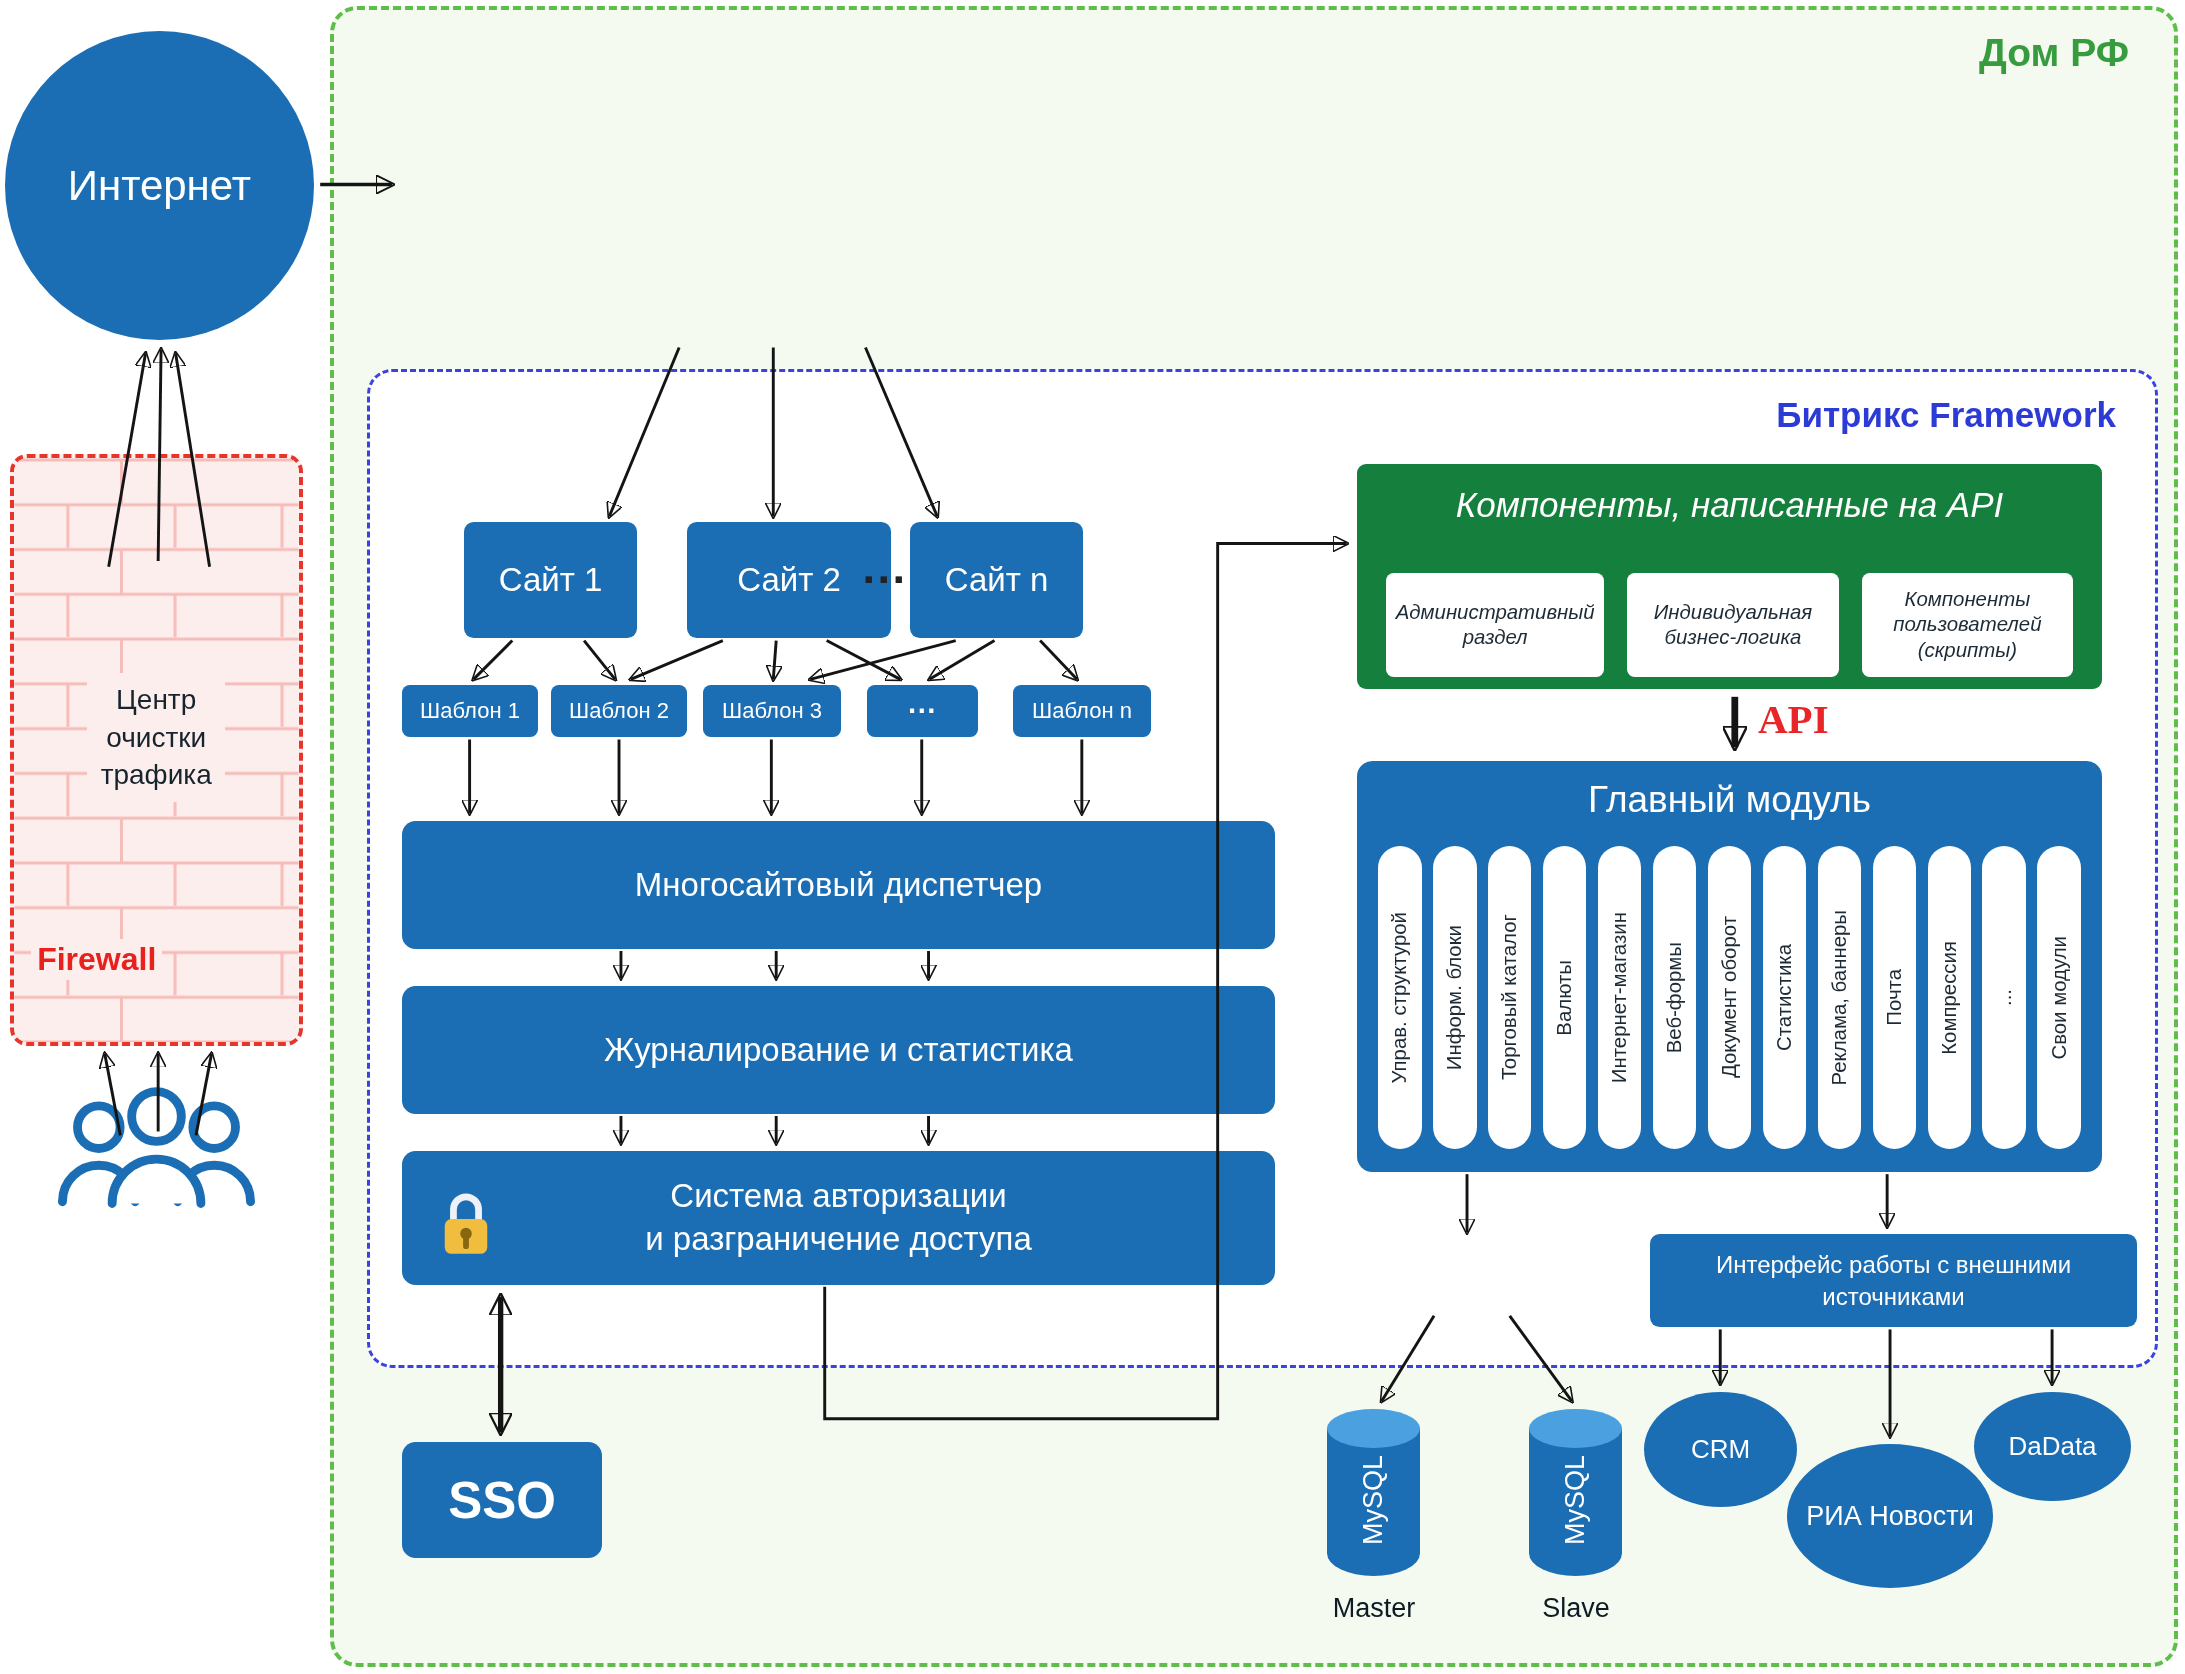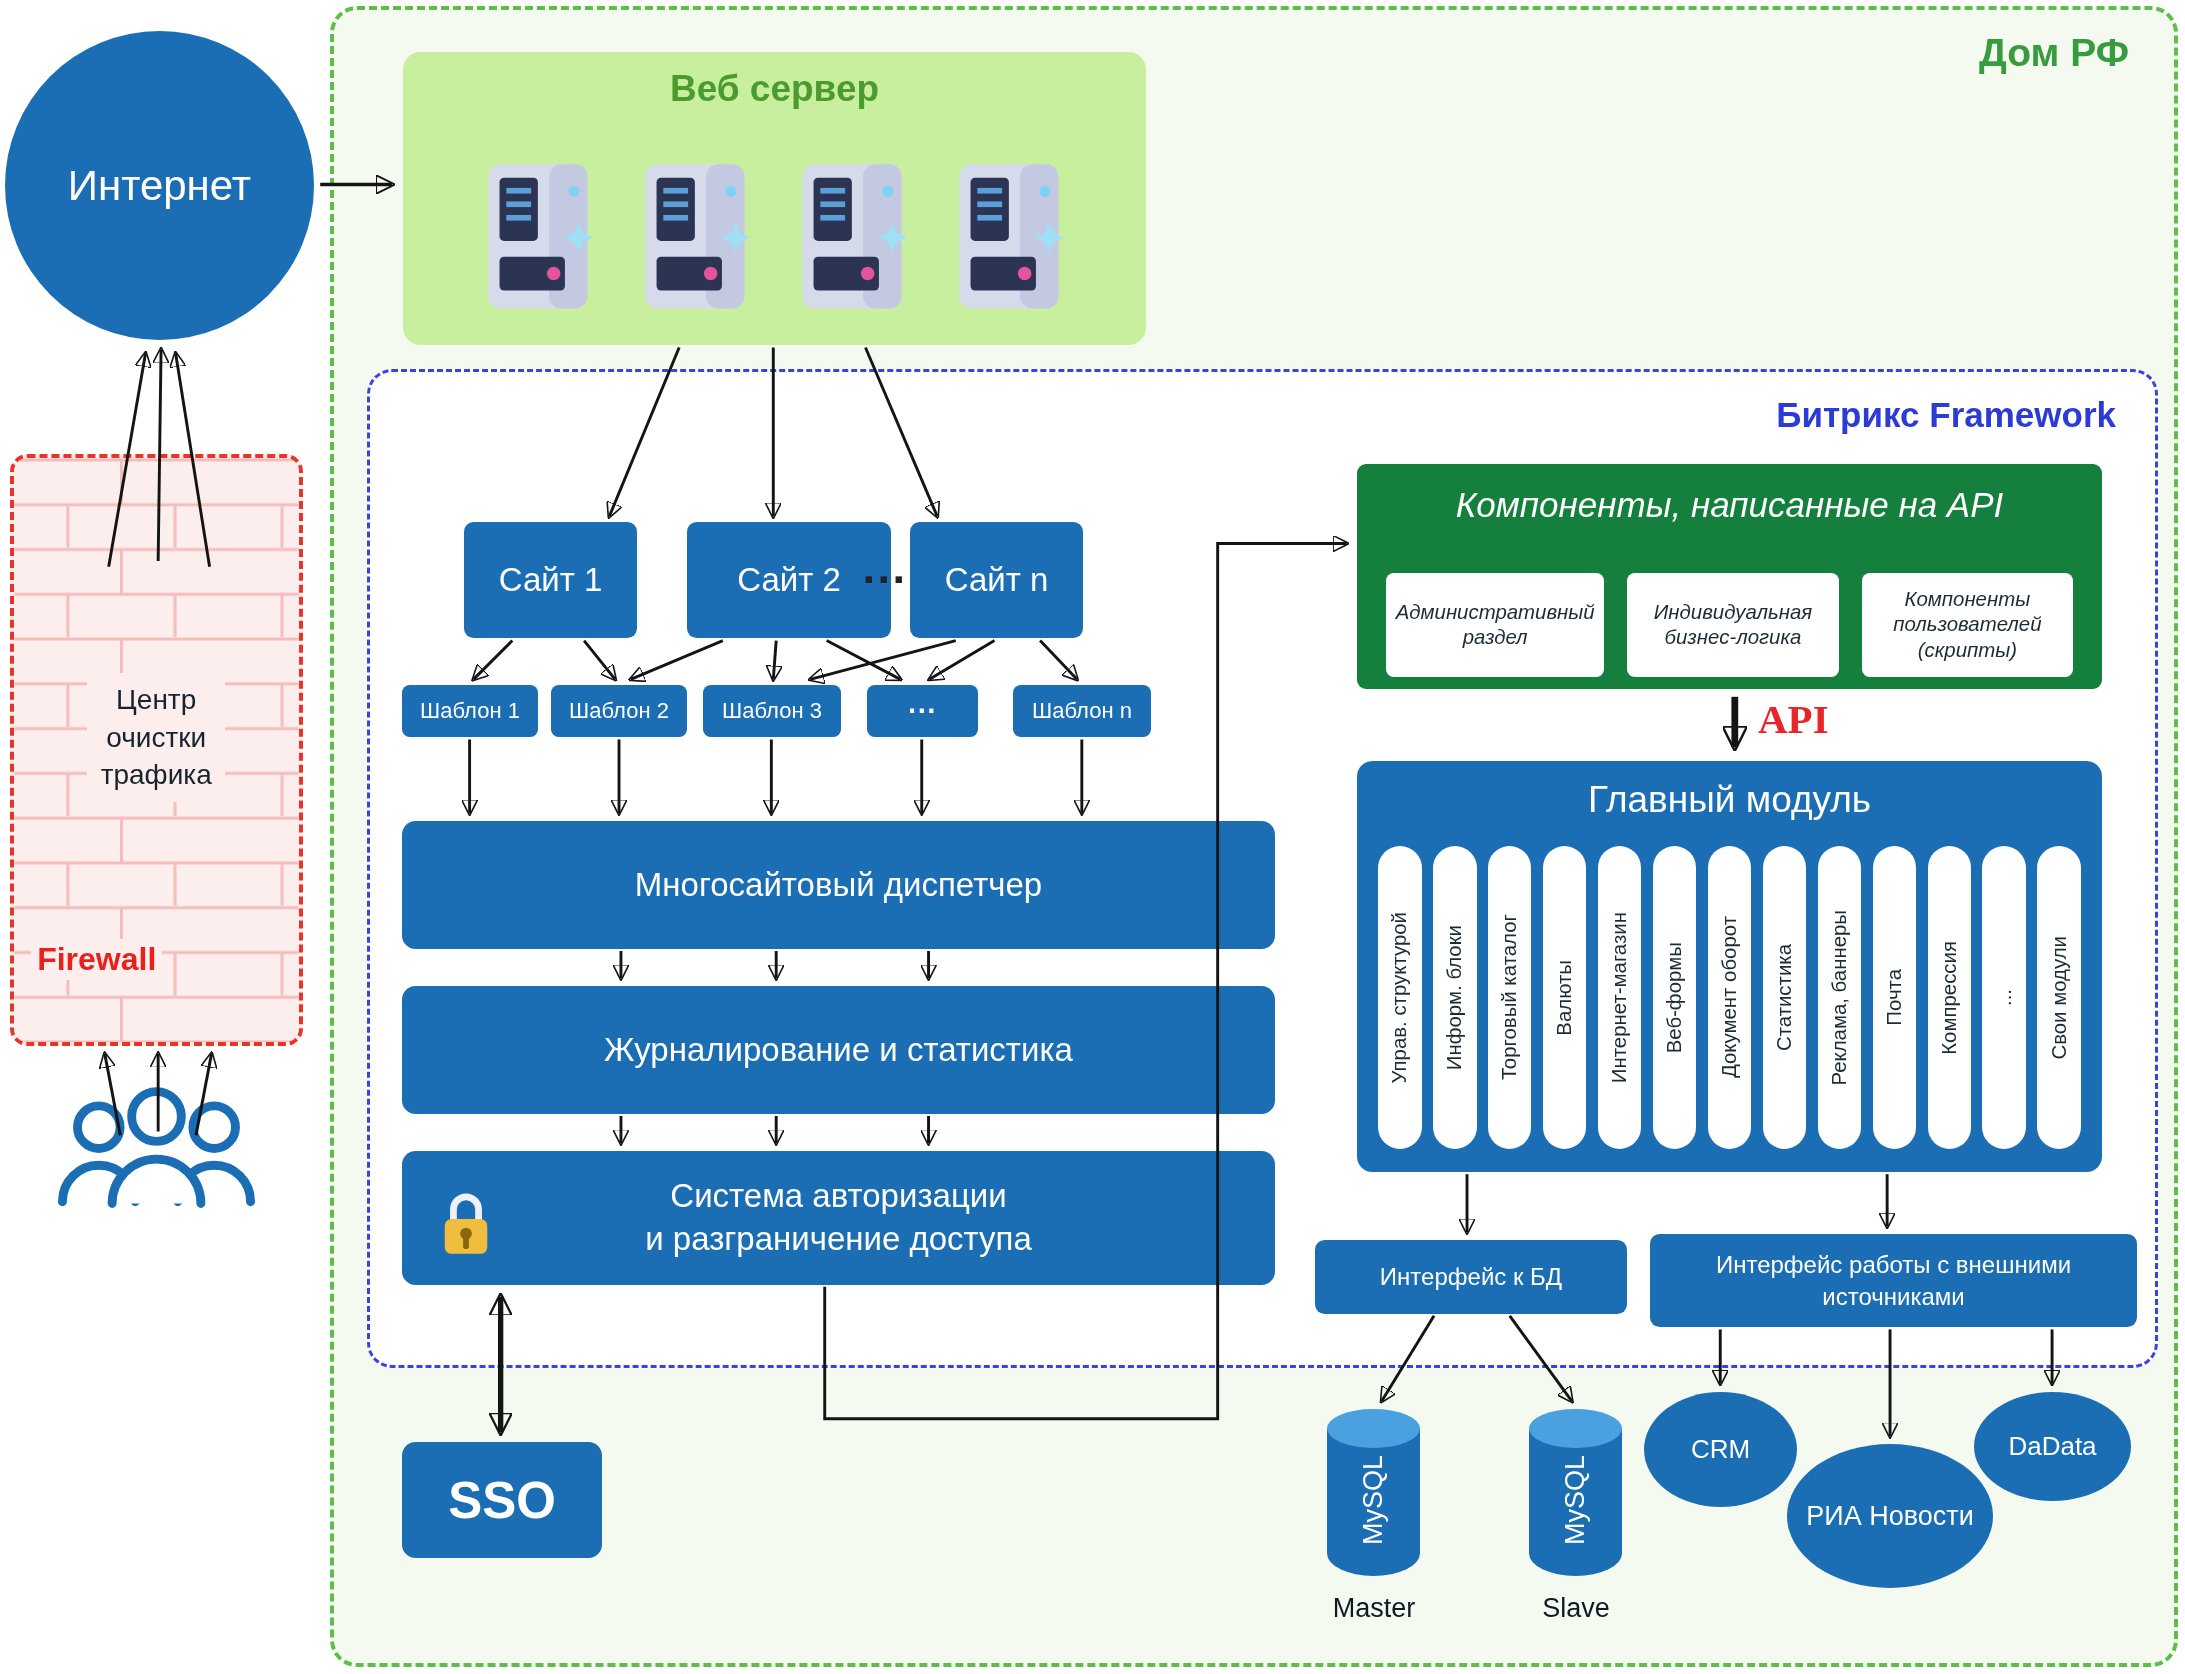--- a/index.html
+++ b/index.html
@@ -136,37 +136,20 @@
     <g fill="#ffffff" stroke="#1b6db4" stroke-width="10" stroke-linecap="round">
       <circle cx="55" cy="56" r="24"></circle>
       <path d="M14 140 a41 41 0 0 1 82 0"></path>
       <circle cx="185" cy="56" r="24"></circle>
       <path d="M144 140 a41 41 0 0 1 82 0"></path>
       <circle cx="120" cy="44" r="28"></circle>
       <path d="M70 142 a50 50 0 0 1 100 0"></path>
     </g>
   </svg>
 
-  <div class="webserver">
-    <div class="webserver-title">Веб сервер</div>
-    <div class="servers-row">
-      <svg width="124" height="170" viewBox="0 0 110 150">
-          <use href="#server-icon-sym"></use>
-        </svg>
-      <svg width="124" height="170" viewBox="0 0 110 150">
-          <use href="#server-icon-sym"></use>
-        </svg>
-      <svg width="124" height="170" viewBox="0 0 110 150">
-          <use href="#server-icon-sym"></use>
-        </svg>
-      <svg width="124" height="170" viewBox="0 0 110 150">
-          <use href="#server-icon-sym"></use>
-        </svg>
-    </div>
-  </div>
 
   <div class="framework">
     <div class="framework-label">Битрикс Framework</div>
   </div>
 
   <div class="blue-box site-box" style="left:464px;top:522px;width:173px">
     <span>Сайт 1</span>
   </div>
   <div class="blue-box site-box" style="left:687px;top:522px;width:204px">
     <span>Сайт 2</span>
@@ -268,23 +251,20 @@
         </div>
       <div class="pill">
           <span>...</span>
         </div>
       <div class="pill">
           <span>Свои модули</span>
         </div>
     </div>
   </div>
 
-  <div class="iface" style="left:1315px;top:1240px;width:312px;height:74px">
-    <span>Интерфейс к БД</span>
-  </div>
   <div class="iface" style="left:1650px;top:1234px;width:487px;height:93px;padding:0 45px">
     <span>Интерфейс работы с внешними источниками</span>
   </div>
 
   <div class="cylinder" style="left:1327px;top:1409px">
     <div class="cyl-body"></div>
     <div class="cyl-top"></div>
     <div class="cyl-label">
         <span>MySQL</span>
       </div>

